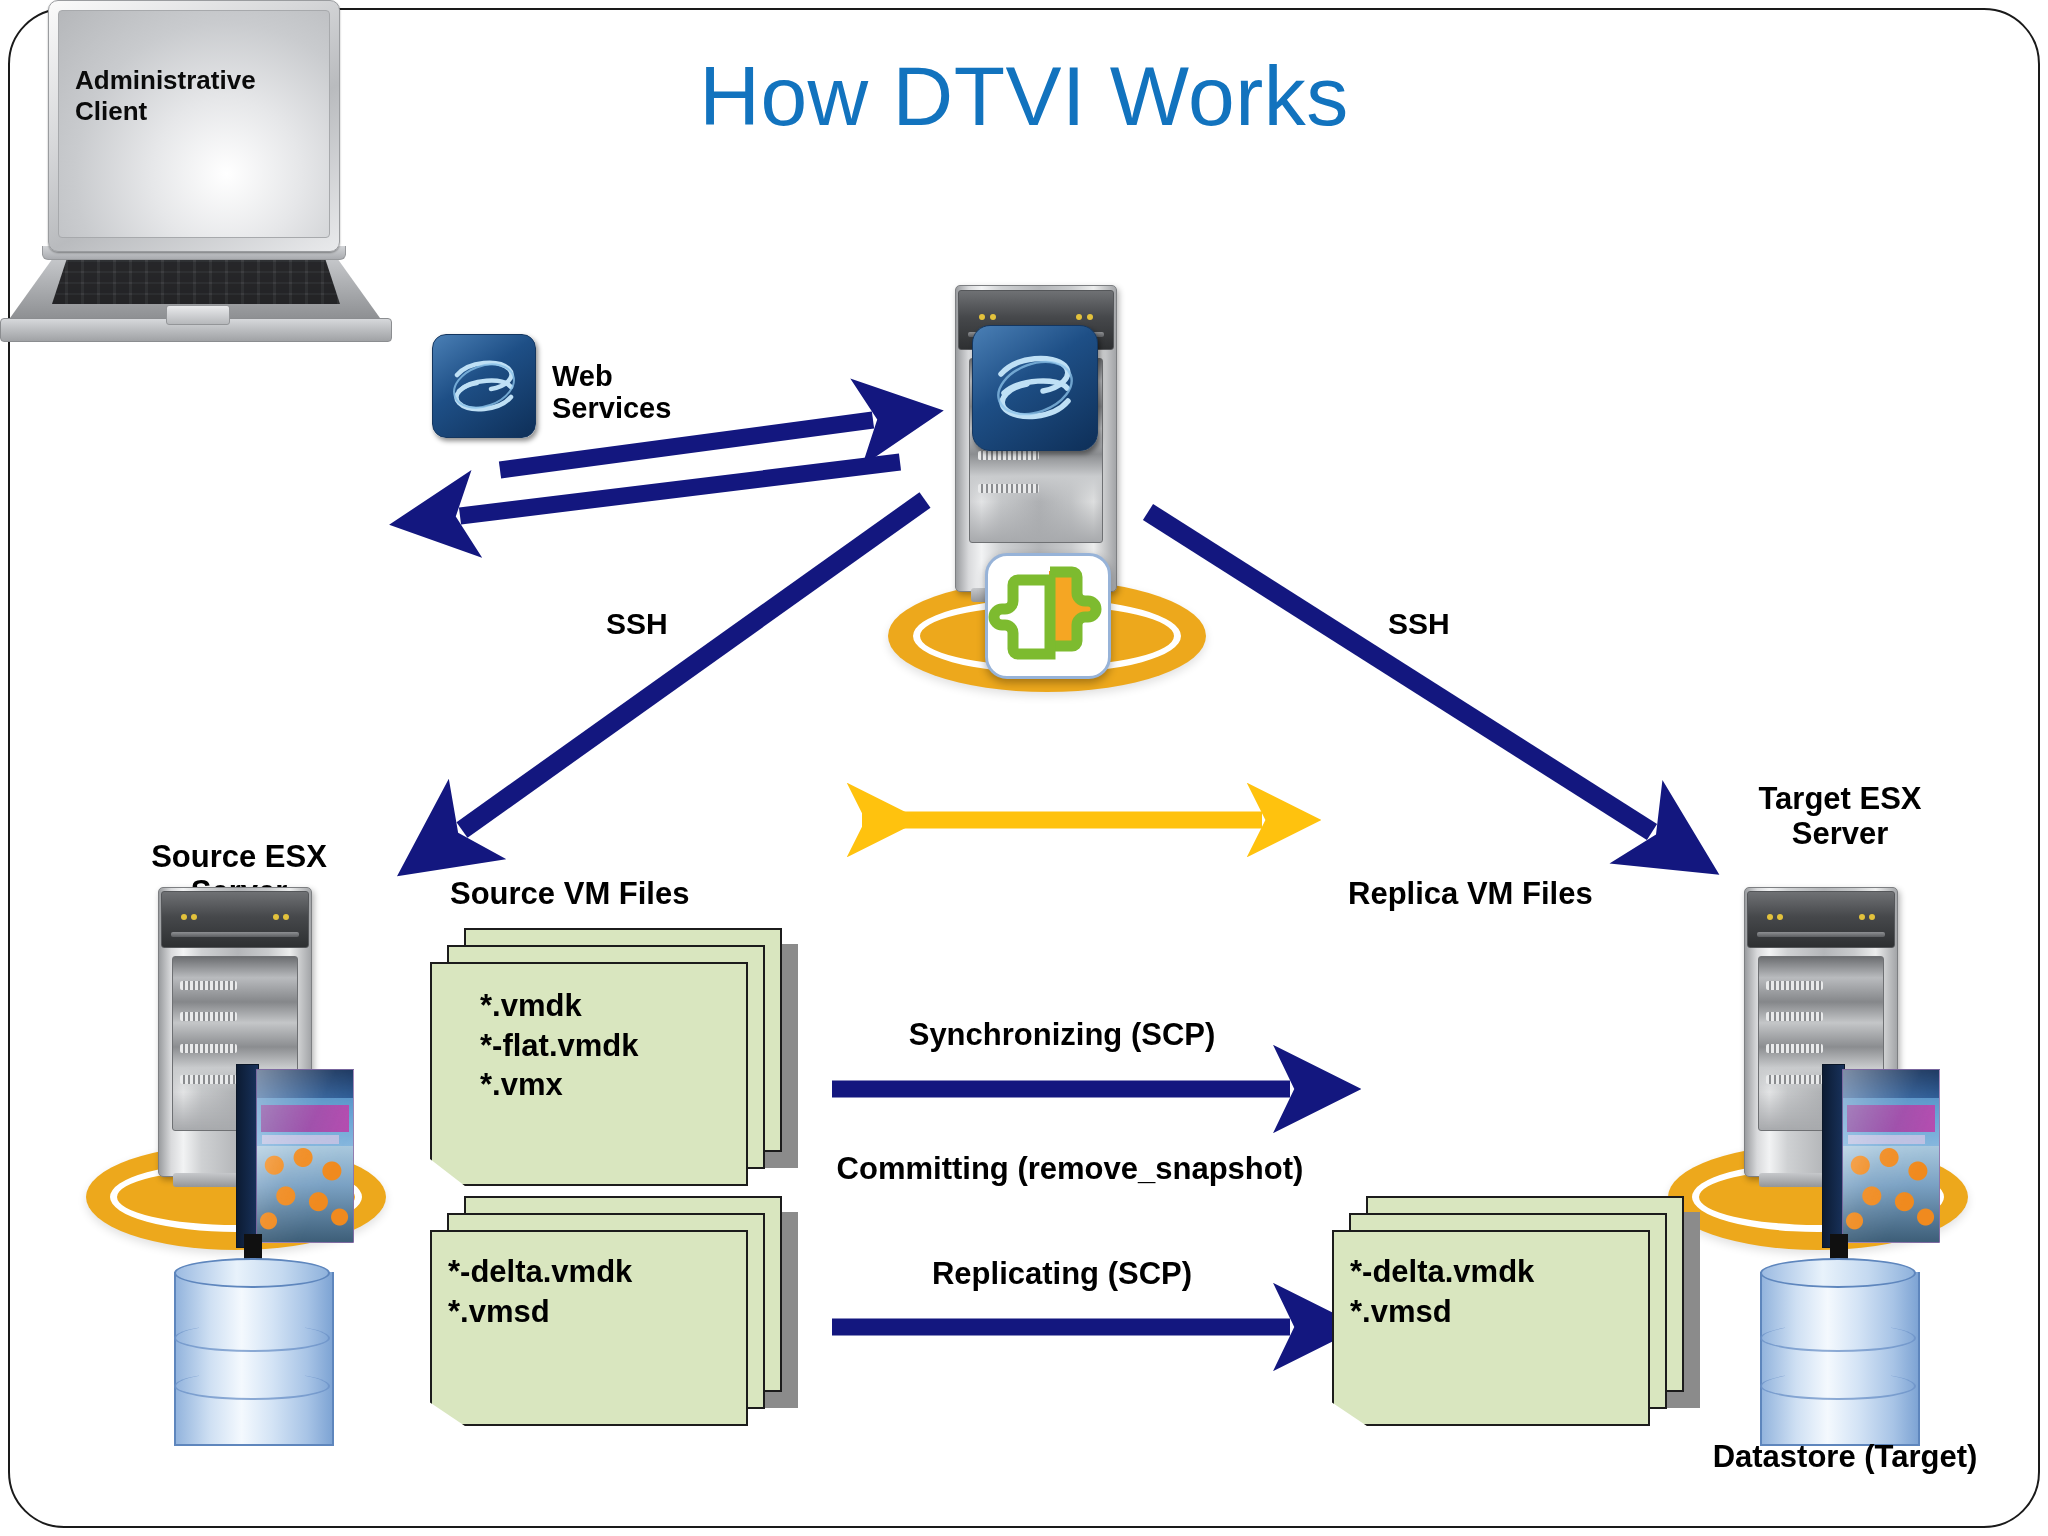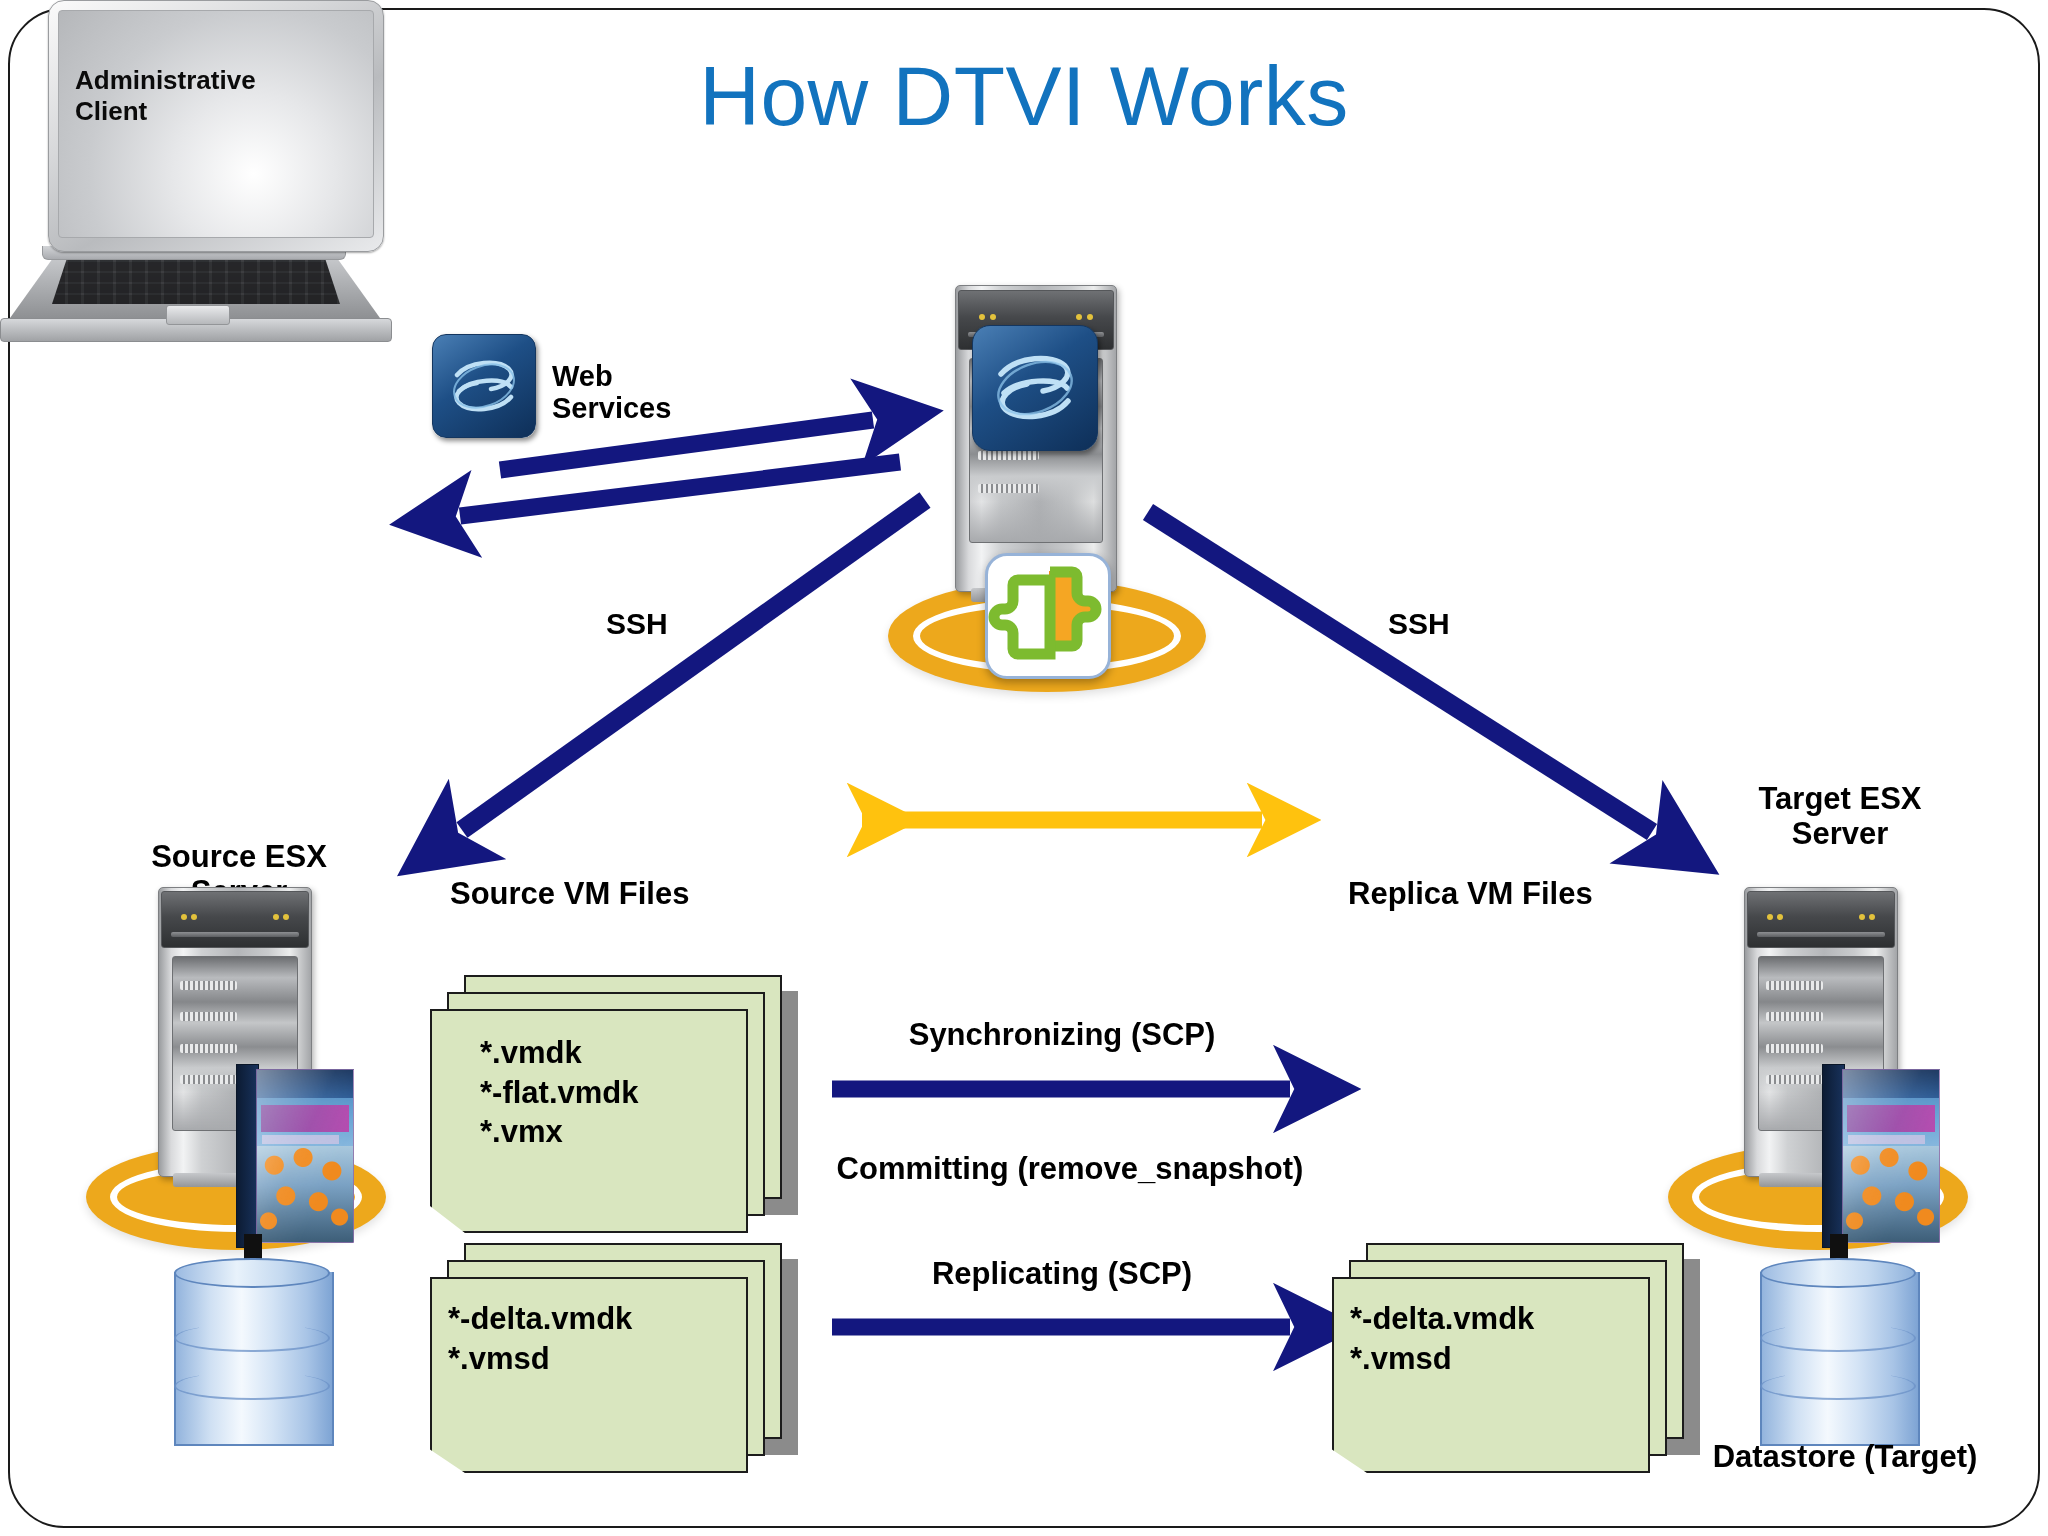--- a/index.html
+++ b/index.html
@@ -5,23 +5,23 @@
   html,body{margin:0;padding:0;background:#fff;}
   body{width:2048px;height:1536px;font-family:"Liberation Sans",sans-serif;overflow:hidden;}
   #slide{position:relative;width:2048px;height:1536px;background:#fff;box-sizing:border-box;}
   #frame{position:absolute;left:8px;top:8px;right:8px;bottom:8px;border:2px solid #1a1a1a;border-radius:56px;box-sizing:border-box;pointer-events:none;}
   .abs{position:absolute;}
   #title{left:0;right:0;top:52px;text-align:center;font-size:84px;font-weight:400;color:#1273BE;letter-spacing:0.5px;line-height:1.05;}
   .lbl{position:absolute;font-weight:bold;color:#000;line-height:1.12;}
 
   
   #laptop{left:68px;top:372px;width:420px;height:345px;}
-  .lid{position:absolute;left:48px;top:0;width:290px;height:250px;border-radius:16px;
+  .lid{position:absolute;left:48px;top:0;width:290px;height:250px;border-radius:10px;
        background:linear-gradient(150deg,#fbfbfb 0%,#d7d8da 35%,#b9bbbe 60%,#e9eaec 100%);
-       border:1px solid #9a9c9f;box-shadow:0 1px 2px rgba(0,0,0,.35);padding-left:44px;}
+       border:1px solid #9a9c9f;box-shadow:0 1px 2px rgba(0,0,0,.35);}
   .screen{position:absolute;left:9px;top:9px;right:9px;bottom:13px;border-radius:4px;border:1px solid #a7a9ac;
        background:radial-gradient(circle at 62% 72%,#ffffff 0%,#e6e7e9 32%,#c9cbce 65%,#b5b7ba 100%);}
   .screentxt{position:absolute;left:16px;top:54px;font-size:26px;font-weight:bold;color:#0b0b0b;line-height:1.2;}
   .hinge{position:absolute;left:42px;top:246px;width:302px;height:13px;border-radius:0 0 6px 6px;
        background:linear-gradient(#d2d4d7,#aaacb0);border:1px solid #97999c;border-top:none;}
   .base{position:absolute;left:10px;top:256px;width:370px;height:62px;
        background:linear-gradient(#c8cacd,#8e9093);
        clip-path:polygon(12% 0%,88% 0%,100% 100%,0% 100%);}
   .keys{position:absolute;left:52px;top:260px;width:288px;height:44px;
        background:repeating-linear-gradient(90deg,#4a4c4f 0 13px,#6e7073 13px 16px),
@@ -99,21 +99,21 @@
       border:2px solid #5e86bd;border-top:none;}
   .cyl-top{position:absolute;left:0;top:0;width:100%;height:15%;border-radius:50%;
       background:linear-gradient(90deg,#9cbbe2 0%,#e8f2fb 40%,#c4d9f0 70%,#8fb2dc 100%);
       border:2px solid #5e86bd;box-sizing:border-box;}
   .cyl-line{position:absolute;left:0;width:100%;height:14%;border-radius:50%;
       border:2px solid #6b91c7;border-top:none;box-sizing:border-box;opacity:.75;}
   .cyl-stem{position:absolute;background:#101010;}
 
   
   .stack{position:absolute;}
-  .pg{position:absolute;background:#D9E6BF;border:2px solid #1c1c1c;box-sizing:border-box;margin-top:47px;}
+  .pg{position:absolute;background:#D9E6BF;border:2px solid #1c1c1c;box-sizing:border-box;}
   .pg.shadow{background:#8b8b8b;border-color:#8b8b8b;}
   .pg.front{clip-path:polygon(0 0,100% 0,100% 100%,11% 100%,0 88%);}
   .pgtxt{position:absolute;color:#000;font-weight:bold;line-height:1.28;}
 
   
   .arrowsvg{position:absolute;left:0;top:0;width:2048px;height:1536px;pointer-events:none;}
 </style>
 </head>
 <body>
 

